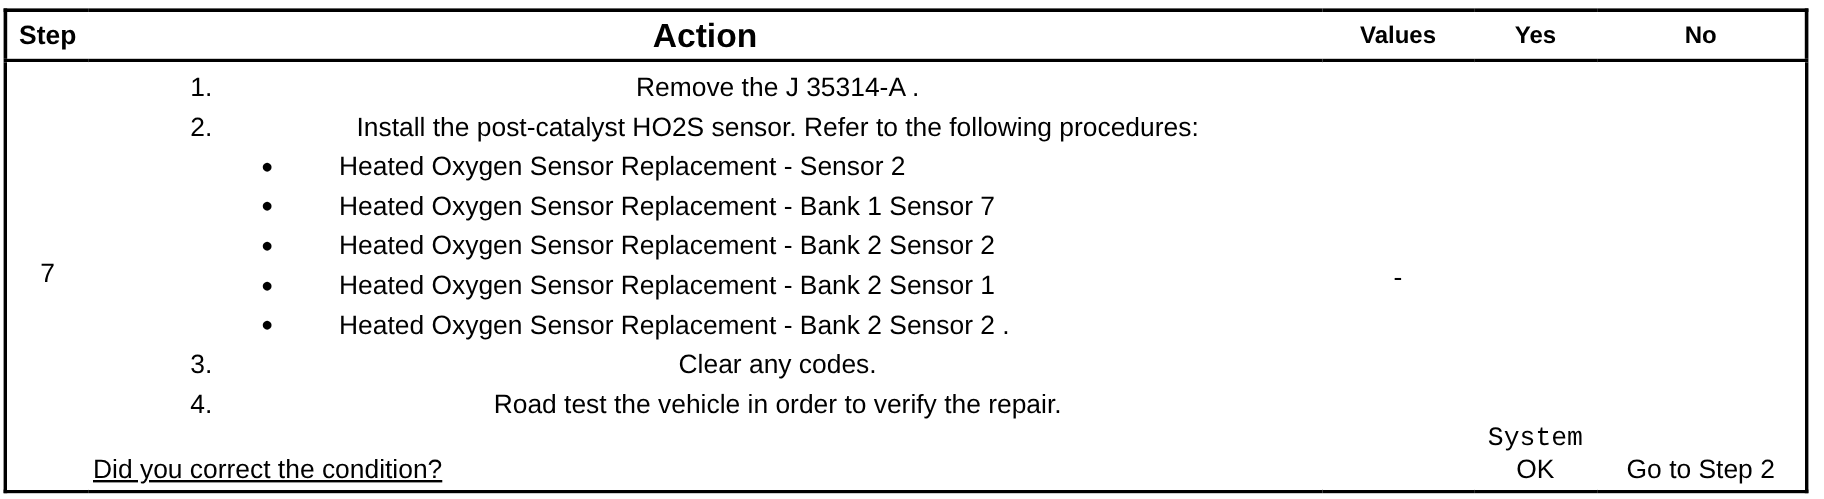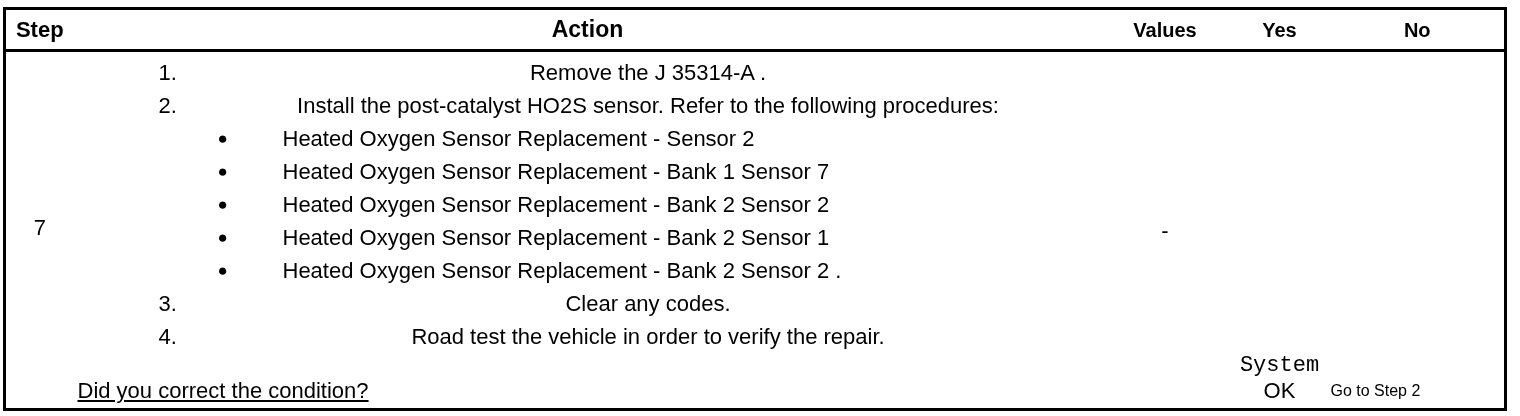--- a/index.html
+++ b/index.html
@@ -59,21 +59,21 @@
     height: 39px;
     font-size: 20px;
     font-weight: bold;
     text-align: center;
     vertical-align: middle;
     line-height: 1;
     letter-spacing: 0px;
     border-bottom: 3px solid #000;
   }
   .hdr-row th.h-step   { font-size: 22px; }
-  .hdr-row th.h-action { font-size: 23px; }
+  .hdr-row th.h-action { font-size: 28px; }
 
   
   .body-row td {
     height: 356px;
     vertical-align: top;
   }
 
   
   .cell-step {
     text-align: center;
@@ -189,22 +189,22 @@
   .cell-no {
     position: relative;
     text-align: center;
     font-size: 22px;
   }
   .no-text {
     position: absolute;
     bottom: 5px;
     left: 0;
     right: 0;
-    text-align: left;
-    font-size: 16px;
+    text-align: center;
+    font-size: 22px;
     line-height: 25px;
   }
 </style>
 </head>
 <body>
 
 <div id="page">
 
   <table class="diag-table">
     <colgroup>

